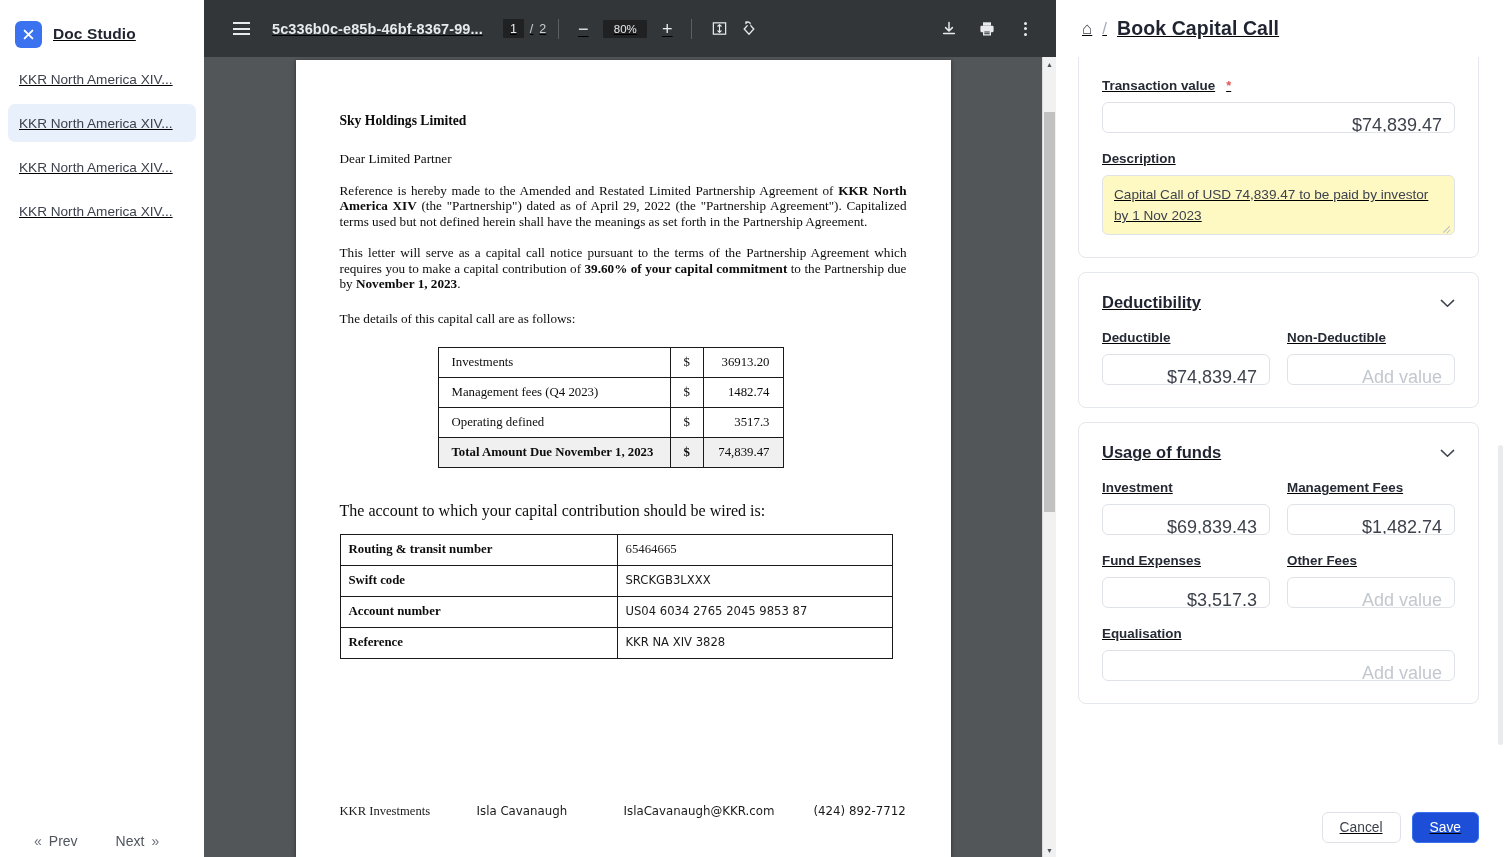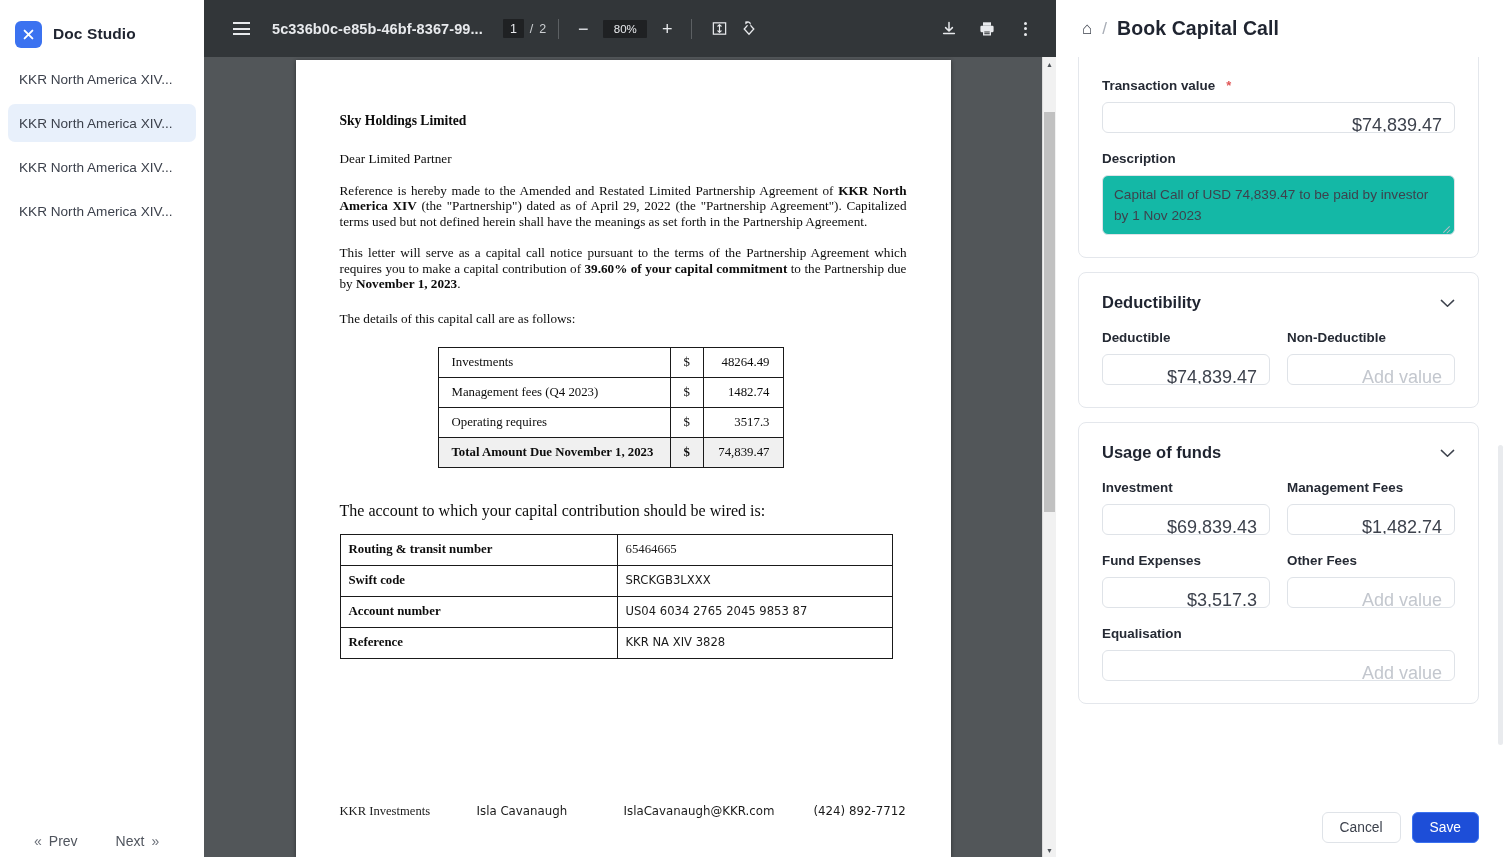--- a/index.html
+++ b/index.html
@@ -2,21 +2,21 @@
 <html><head>
 <meta charset="utf-8">
 <style>
   * { box-sizing: border-box; margin: 0; padding: 0; }
   html, body {
     width: 1505px; height: 857px;
     font-family: "Liberation Sans", sans-serif;
     background: #ffffff;
     overflow: hidden;
   }
-  .app { display: flex; width: 1505px; height: 683px; position: relative; }
+  .app { display: flex; width: 1505px; height: 683px; position: relative; text-decoration: underline; }
 
   
   .sidebar {
     width: 204px; height: 857px; flex: 0 0 204px;
     background: #ffffff; position: relative;
   }
   .brand {
     display: flex; align-items: center; gap: 11px;
     padding: 14px 0 0 15px; height: 54px;
   }
@@ -196,21 +196,21 @@
   .req { color: #e05656; font-size: 13px; }
   .input {
     width: 100%; height: 31px; border: 1px solid #dfe3e8; border-radius: 6px;
     font-size: 18px; color: #3d424d; padding: 8px 12px; text-align: right;
     line-height: 29px; background: #fff; overflow: hidden; white-space: nowrap;
   }
   .input.placeholder { color: #c3c7ce; }
   .textarea {
     width: 100%; min-height: 56px; border: 1px solid #dfe3e8; border-radius: 6px;
     font-size: 13.6px; color: #3d424d; padding: 8px 11px; line-height: 1.55;
-    text-align: left; position: relative; background: #14b8a6;
+    text-align: left; position: relative; background: #fef9c3;
   }
   .resize-grip {
     position: absolute; right: 3px; bottom: 2px; width: 9px; height: 9px;
   }
   .resize-grip::before, .resize-grip::after {
     content: ""; position: absolute; background: #b8bdc5; height: 1px;
     transform: rotate(-45deg); right: 0;
   }
   .resize-grip::before { width: 9px; bottom: 2px; }
   .resize-grip::after { width: 5px; bottom: 0px; }
@@ -362,29 +362,29 @@
 
           <p class="d-para"><span>This letter will serve as a capital call notice pursuant to the terms of the Partnership Agreement which requires you to make a capital contribution of </span><b>39.60% of your capital commitment</b><span> to the Partnership due by </span><b>November 1, 2023</b><span>.</span></p>
 
           <div class="d-lead">The details of this capital call are as follows:</div>
 
           <table class="amt">
             <tbody>
                 <tr>
               <td class="lbl">Investments</td>
               <td class="cur">$</td>
-              <td class="val">48264.49</td>
+              <td class="val">36913.20</td>
             </tr>
             <tr>
               <td class="lbl">Management fees (Q4 2023)</td>
               <td class="cur">$</td>
               <td class="val">1482.74</td>
             </tr>
             <tr>
-              <td class="lbl">Operating requires</td>
+              <td class="lbl">Operating defined</td>
               <td class="cur">$</td>
               <td class="val">3517.3</td>
             </tr>
             <tr class="total">
               <td class="lbl">Total Amount Due November 1, 2023</td>
               <td class="cur">$</td>
               <td class="val">74,839.47</td>
             </tr>
           </tbody>
             </table>

